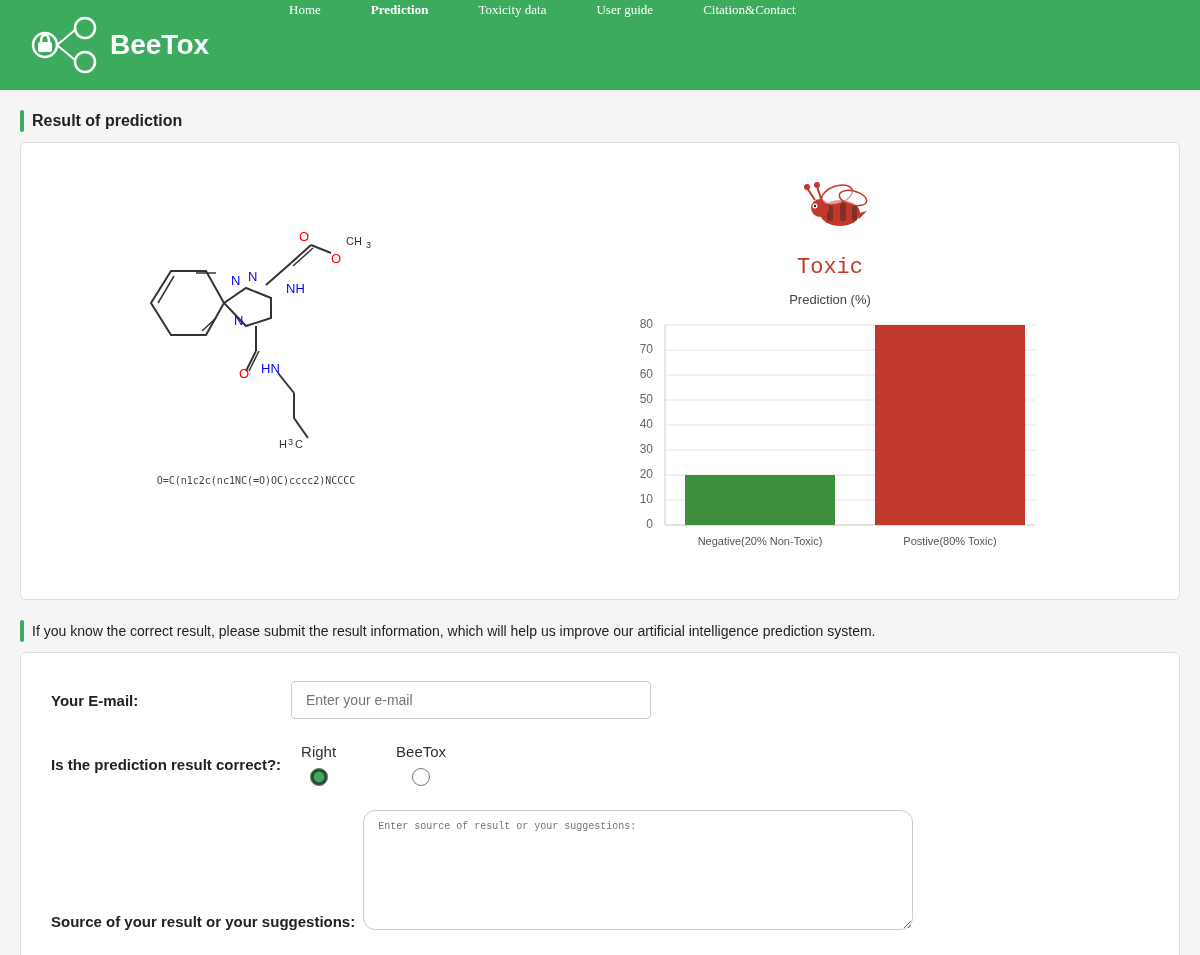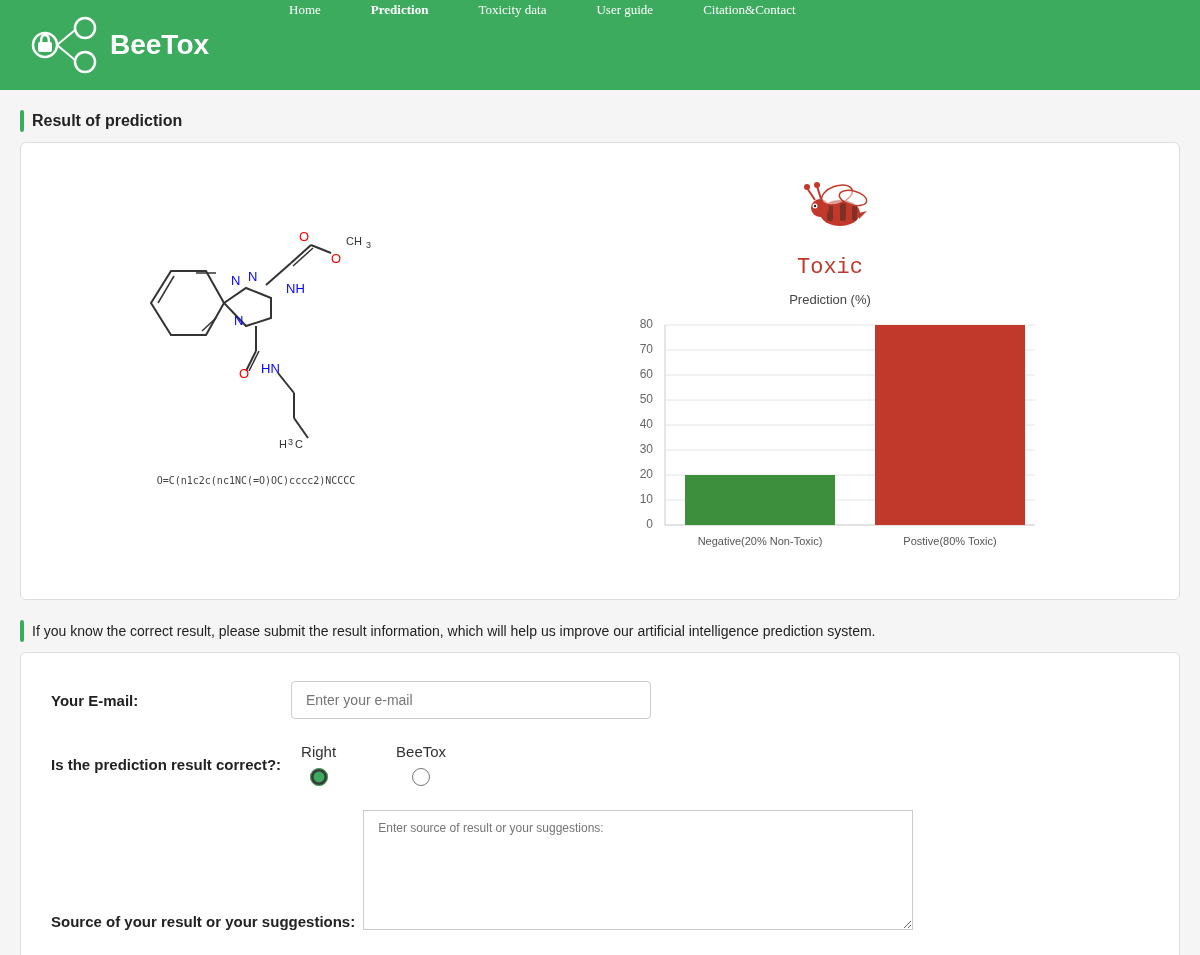--- a/index.html
+++ b/index.html
@@ -187,25 +187,25 @@
     }
     .radio-option input[type="radio"] {
       width: 18px;
       height: 18px;
       accent-color: #3dab5e;
     }
     .form-textarea {
       width: 550px;
       height: 120px;
       border: 1px solid #ccc;
-      border-radius: 0;
+      border-radius: 12px;
       padding: 10px 14px;
-      font-size: 12px;
+      font-size: 10px;
       color: #555;
-      font-family: Liberation Sans, sans-serif;
+      font-family: Liberation Mono, monospace;
       resize: both;
       outline: none;
     }
     .source-row {
       align-items: flex-end;
       gap: 8px;
     }
   </style>
 </head>
 <body>

